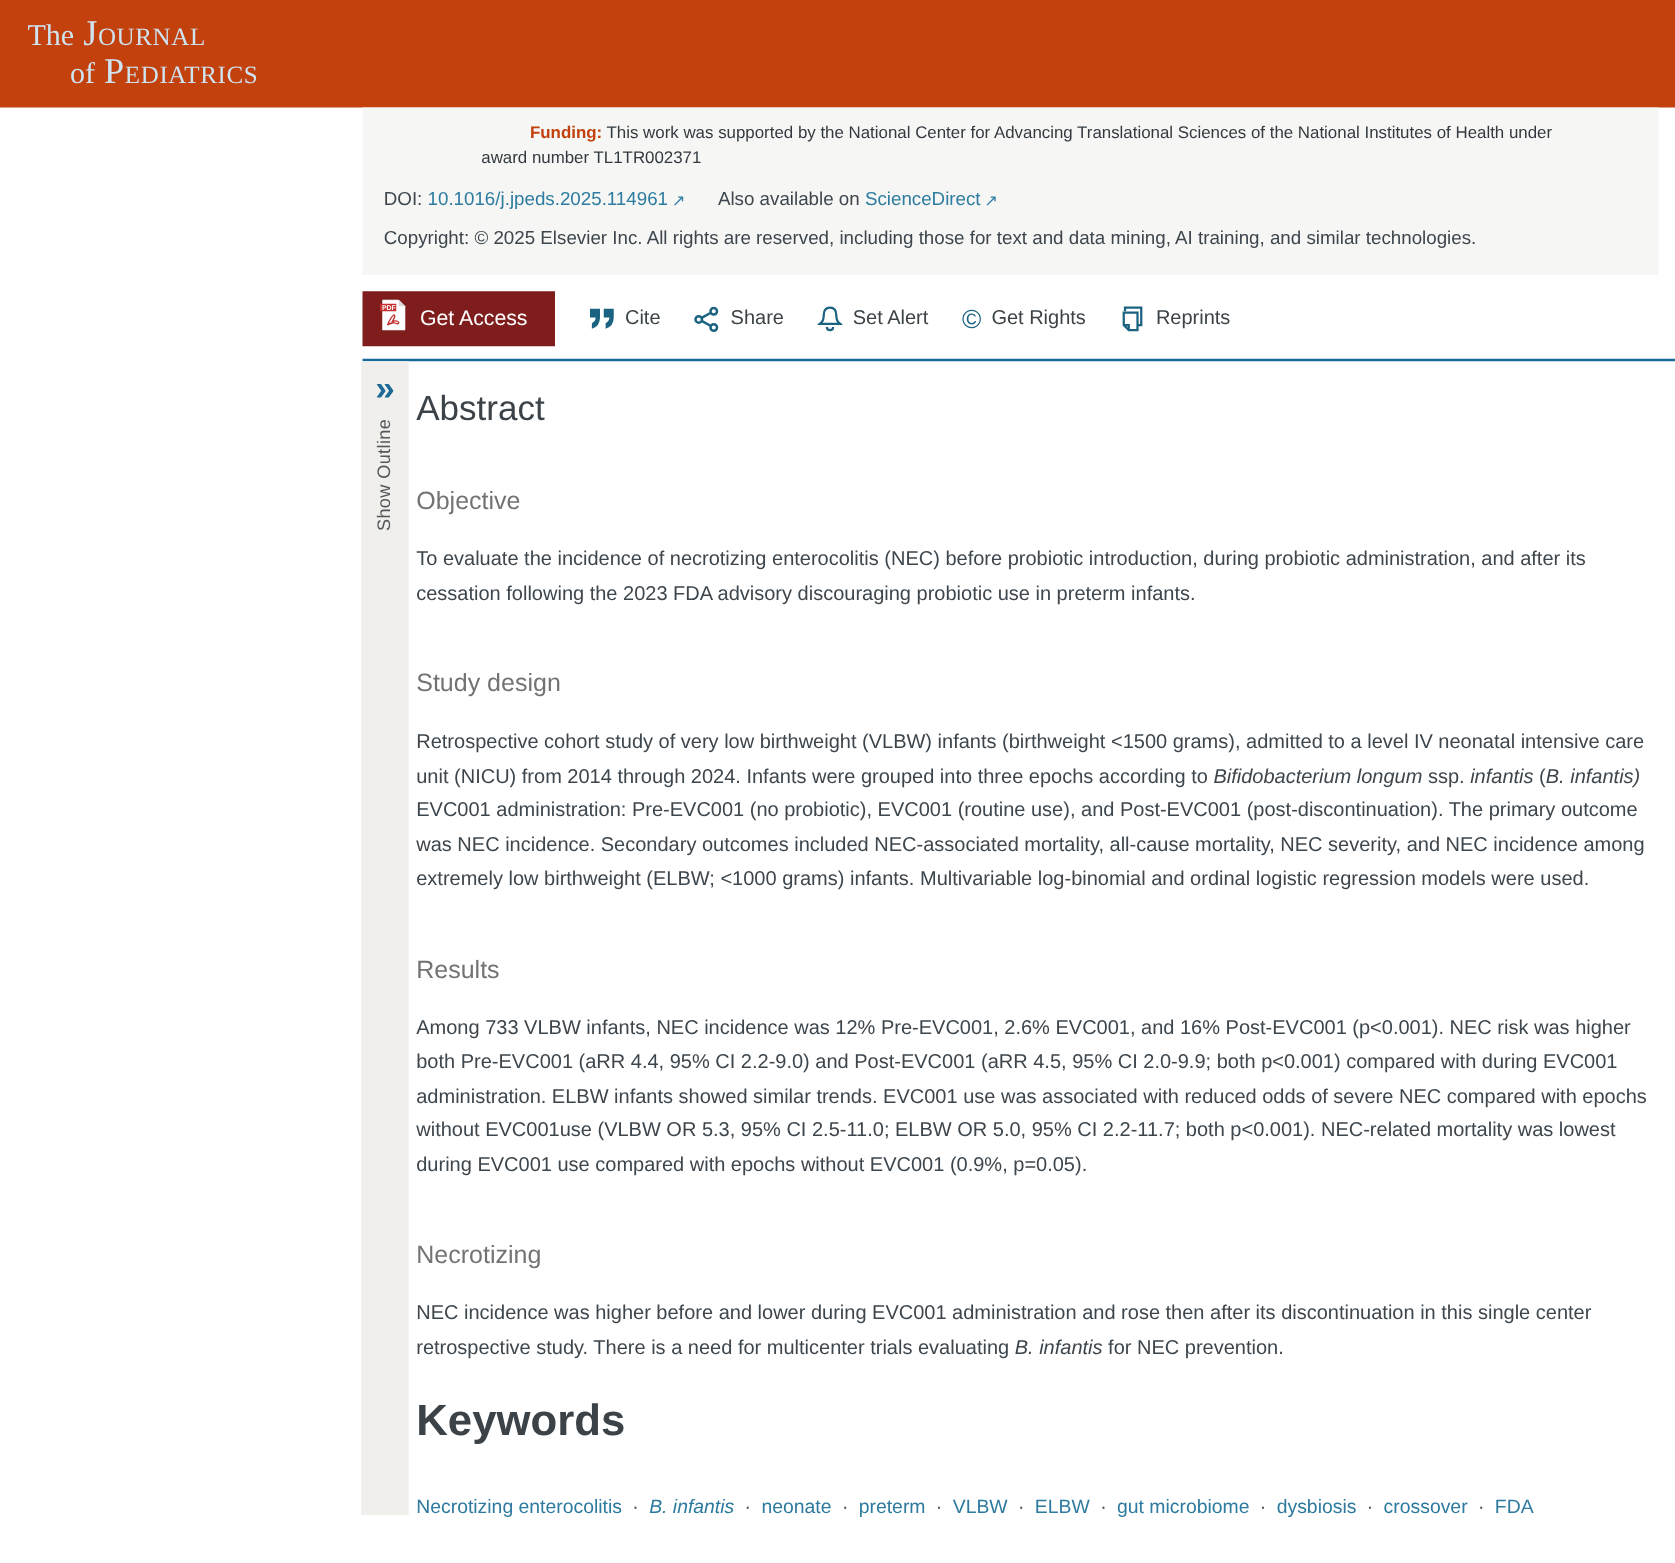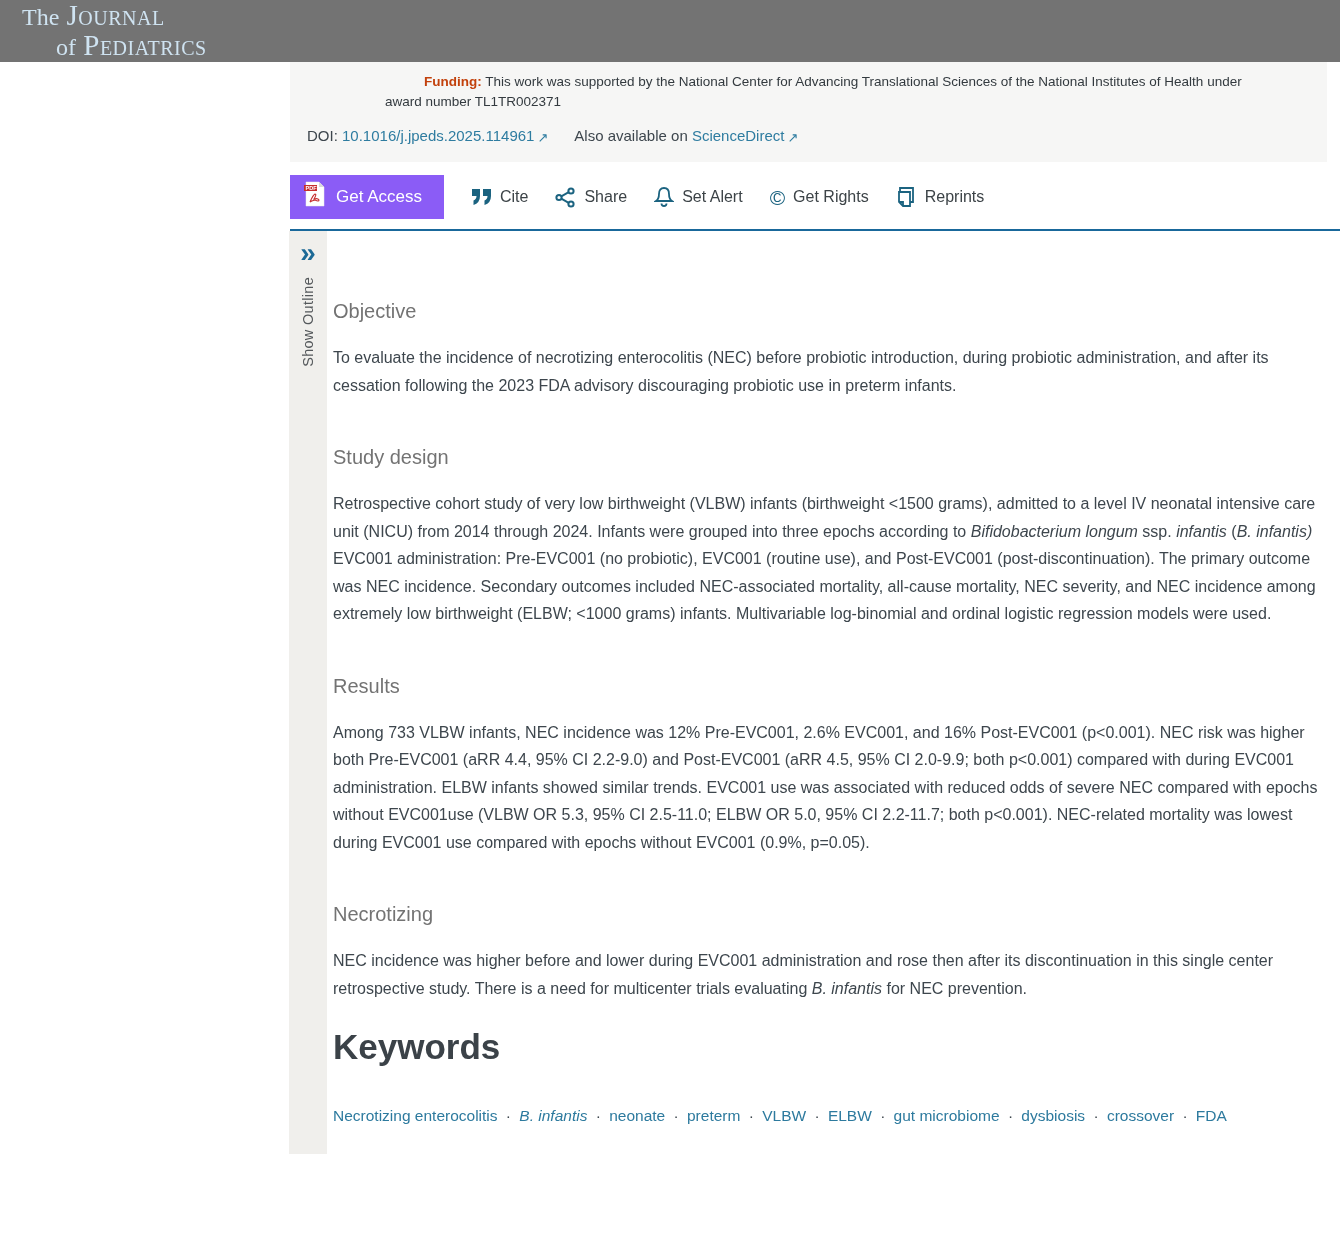--- a/index.html
+++ b/index.html
@@ -4,21 +4,21 @@
 <style>
   * { box-sizing: border-box; margin: 0; padding: 0; }
   html,body { width:1340px; height:1250px; }
   body {
     font-family: "Liberation Sans", sans-serif;
     background:#ffffff; color:#3d464d; overflow:hidden; position:relative;
   }
 
   
   .journal-header {
-    height:62px; background:#737373; width:100%;
+    height:86px; background:#c2410c; width:100%;
     display:flex; align-items:center; padding-left:22px;
   }
   .logo { font-family:"Liberation Serif", serif; color:#cfe3f1; line-height:1.02; }
   .logo .l1 { font-size:29px; }
   .logo .l2 { font-size:29px; padding-left:34px; }
   .logo .sc { font-variant:small-caps; letter-spacing:0.5px; }
   .logo .lead { font-size:24px; }
 
   
   .meta-box {
@@ -33,21 +33,21 @@
   .ext-arrow { color:#2e7ca0; font-size:13px; position:relative; top:1px; margin-left:3px; }
   .also-gap { display:inline-block; width:26px; }
   .copyright { margin-top:12px; font-size:15px; line-height:22px; color:#3d464d; max-width:1010px; }
 
   
   .toolbar {
     margin-left:290px; margin-top:13px; height:44px;
     display:flex; align-items:center; gap:27px;
   }
   .get-access {
-    background:#8b5cf6; color:#ffffff; border:none; height:44px; padding:0 22px 0 14px;
+    background:#7f1d1d; color:#ffffff; border:none; height:44px; padding:0 22px 0 14px;
     font-size:17px; font-family:"Liberation Sans",sans-serif; display:flex; align-items:center; gap:10px;
     cursor:pointer;
   }
   .tool-btn {
     background:none; border:none; display:flex; align-items:center; gap:8px;
     font-size:16px; color:#3c4347; font-family:"Liberation Sans",sans-serif; cursor:pointer;
   }
   .tool-btn svg { display:block; }
   .copyright-glyph { font-size:21px; color:#1b6380; line-height:1; }
 
@@ -89,20 +89,21 @@
   </div>
 </header>
 
 <section class="meta-box">
   <p class="funding"><b>Funding:</b><span> This work was supported by the National Center for Advancing Translational Sciences of the National Institutes of Health under award number TL1TR002371</span></p>
   <p class="doi-line">
     <span class="lbl">DOI:</span>
     <a>10.1016/j.jpeds.2025.114961</a><span class="ext-arrow">↗</span><span class="also-gap"></span><span>Also available on</span>
     <a>ScienceDirect</a><span class="ext-arrow">↗</span>
   </p>
+  <p class="copyright">Copyright: © 2025 Elsevier Inc. All rights are reserved, including those for text and data mining, AI training, and similar technologies.</p>
 </section>
 
 <div class="toolbar">
   <button class="get-access">
     <span>
       <svg width="22" height="27" viewBox="0 0 22 27">
         <path d="M2 1 h13 l5 5 v19 h-18 z" fill="#ffffff" stroke="#e8e8e8" stroke-width="0.5"></path>
         <path d="M15 1 l5 5 h-5 z" fill="#d9d9d9"></path>
         <rect x="0" y="4" width="13" height="6" fill="#c62f2f"></rect>
         <text x="1.5" y="9" font-size="5.5" font-weight="bold" fill="#ffffff" font-family="Liberation Sans, sans-serif">PDF</text>
@@ -164,20 +165,21 @@
 
 <hr class="blue-rule">
 
 <div class="content-wrap">
   <aside class="outline-rail">
     <span class="chevrons">»</span>
     <span class="outline-label">Show Outline</span>
   </aside>
 
   <main class="article">
+    <h1 class="abs-title">Abstract</h1>
 
     <section>
       <h2 class="sec-h">Objective</h2>
       <p class="sec-p">To evaluate the incidence of necrotizing enterocolitis (NEC) before probiotic introduction, during probiotic administration, and after its cessation following the 2023 FDA advisory discouraging probiotic use in preterm infants.</p>
     </section>
 
     <section>
       <h2 class="sec-h">Study design</h2>
       <p class="sec-p">Retrospective cohort study of very low birthweight (VLBW) infants (birthweight &lt;1500 grams), admitted to a level IV neonatal intensive care unit (NICU) from 2014 through 2024. Infants were grouped into three epochs according to <i>Bifidobacterium longum</i> ssp. <i>infantis</i> (<i>B. infantis)</i> EVC001 administration: Pre-EVC001 (no probiotic), EVC001 (routine use), and Post-EVC001 (post-discontinuation). The primary outcome was NEC incidence. Secondary outcomes included NEC-associated mortality, all-cause mortality, NEC severity, and NEC incidence among extremely low birthweight (ELBW; &lt;1000 grams) infants. Multivariable log-binomial and ordinal logistic regression models were used.</p>
     </section>

